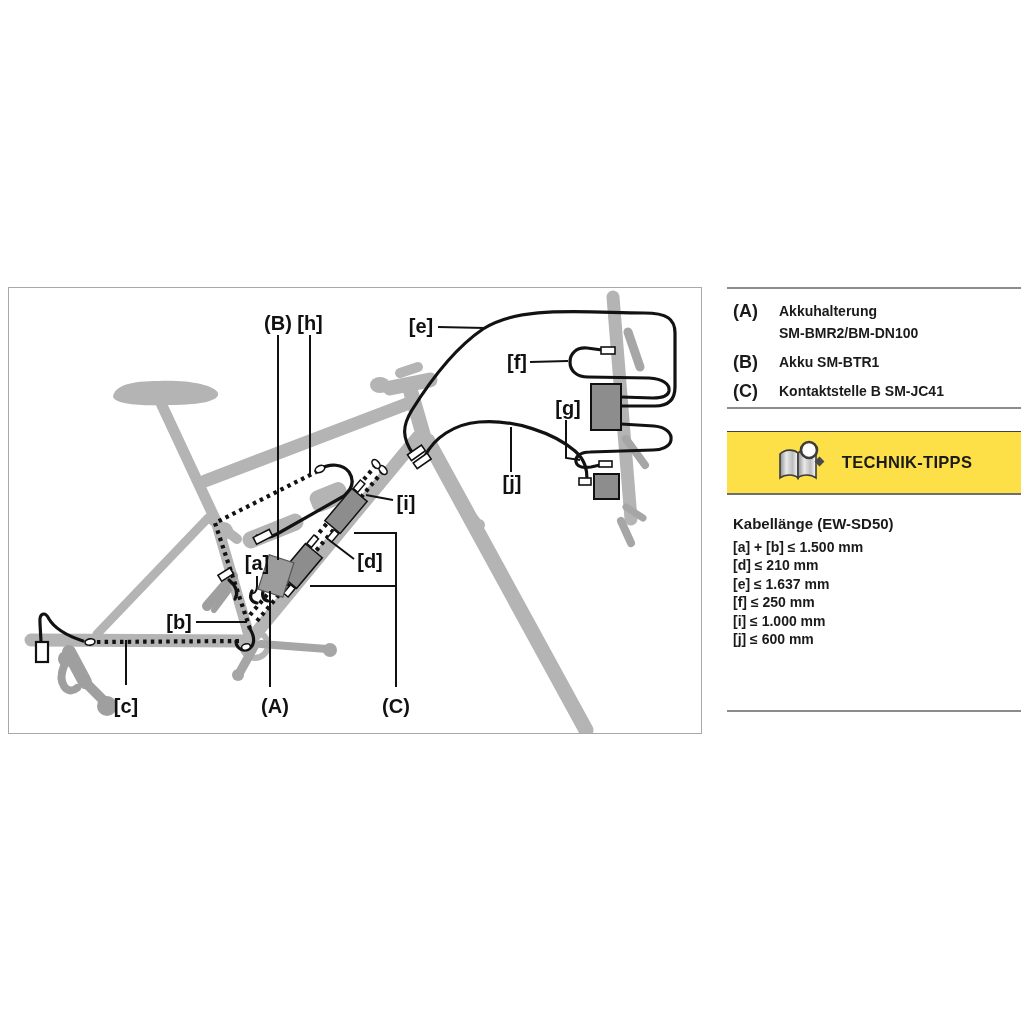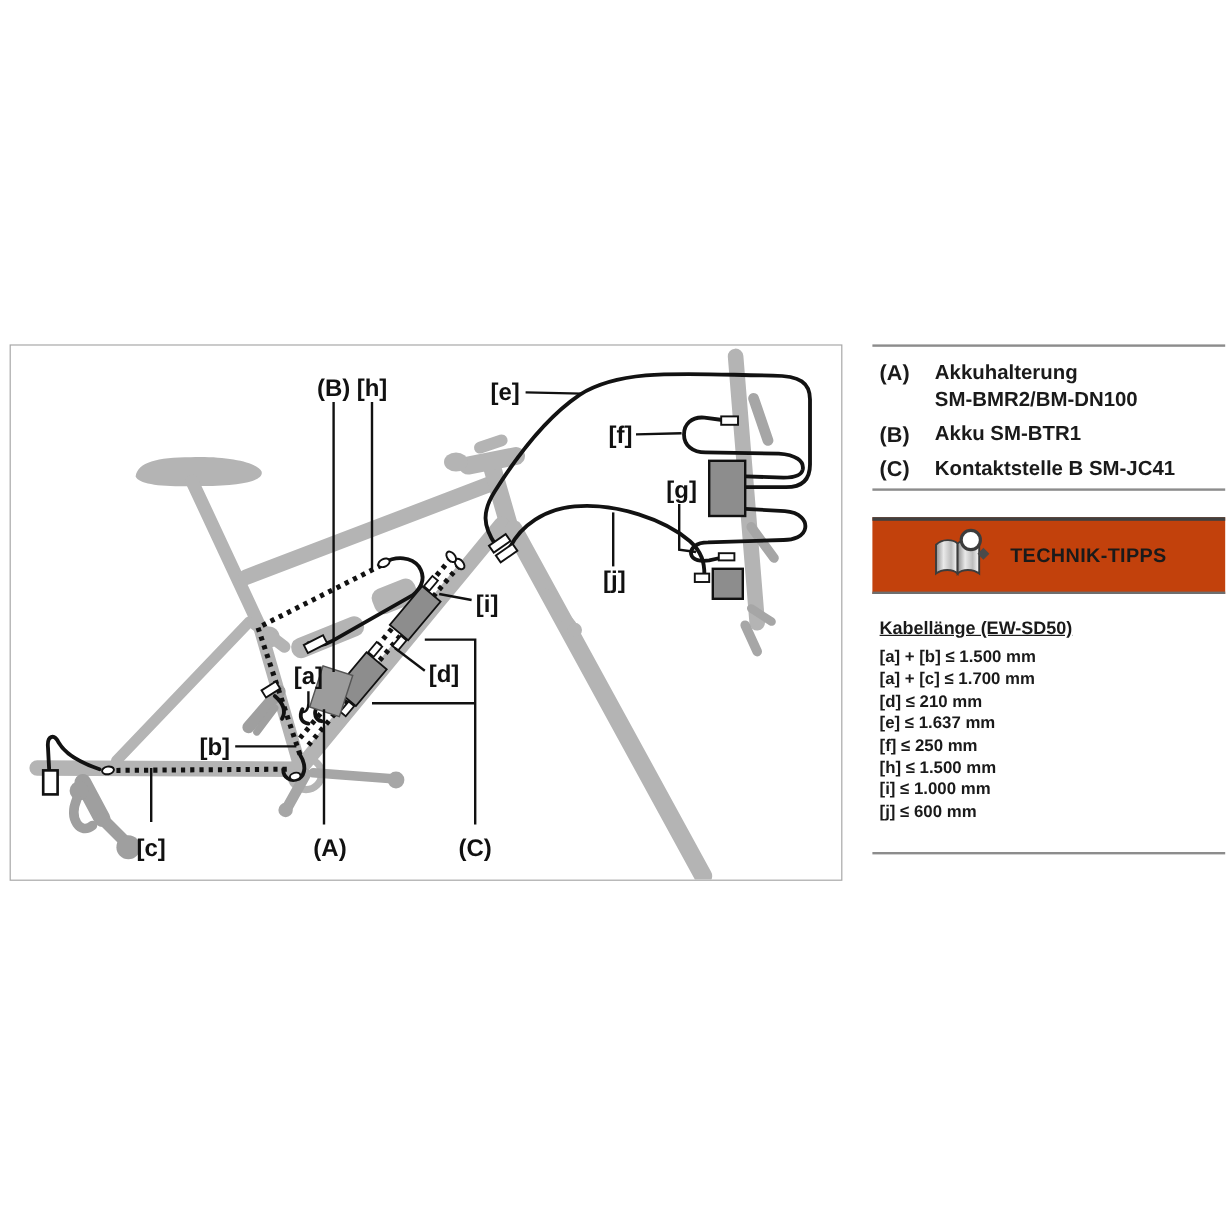--- a/index.html
+++ b/index.html
@@ -3,26 +3,26 @@
 <meta charset="utf-8">
 <style>
   html,body{margin:0;padding:0;background:#ffffff;}
   body{width:1024px;height:1024px;position:relative;font-family:"Liberation Sans",sans-serif;color:#1a1a1a;}
   .diagram-box{position:absolute;left:8px;top:287px;width:694px;height:447px;border:1px solid #a8a8a8;box-sizing:border-box;background:#fff;}
   .right-panel{position:absolute;left:727px;top:287px;width:294px;height:430px;}
   .hline{position:absolute;left:0;right:0;height:0;border-top:2px solid #8c8c8c;}
   .legend{position:absolute;top:13px;left:6px;right:0;}
   .lrow{display:flex;margin-bottom:7px;}
   .lkey{width:46px;font-weight:bold;font-size:18px;line-height:22px;flex:none;}
-  .ltext{font-size:17px;font-weight:600;line-height:22px;}
+  .ltext{font-size:14px;font-weight:600;line-height:22px;}
   .ltext span{display:block;}
-  .tips-bar{position:absolute;top:144px;left:0;right:0;height:64px;background:#c2410c;border-top:3px solid #404040;border-bottom:2px solid #6e6e6e;box-sizing:border-box;display:flex;align-items:center;justify-content:center;gap:10px;}
+  .tips-bar{position:absolute;top:144px;left:0;right:0;height:64px;background:#fde047;border-top:1px solid #404040;border-bottom:2px solid #6e6e6e;box-sizing:border-box;display:flex;align-items:center;justify-content:center;gap:10px;}
   .tips-title{font-weight:bold;font-size:16.5px;letter-spacing:.3px;}
   .kabel{position:absolute;top:227px;left:6px;right:0;}
-  .kabel-title{font-weight:bold;font-size:15px;line-height:20px;margin-bottom:4px;text-decoration:underline;}
+  .kabel-title{font-weight:bold;font-size:15px;line-height:20px;margin-bottom:4px;}
   .kabel-item{font-weight:bold;font-size:14px;line-height:18.4px;}
   .bottom-line{top:423px;}
   svg text.lbl{font-family:"Liberation Sans",sans-serif;font-weight:bold;font-size:20px;fill:#111;}
 </style>
 </head>
 <body>
 
 <div class="diagram-box">
 <svg width="692" height="445" viewBox="0 0 692 445">
 
@@ -217,23 +217,21 @@
         <circle cx="33" cy="10" r="8" fill="#fff" stroke="#3c3c3c" stroke-width="2.6"></circle>
         <rect x="40" y="18" width="7" height="7" fill="#4a4a4a" transform="rotate(45 43.5 21.5)"></rect>
       </svg>
     </span>
     <span class="tips-title">TECHNIK-TIPPS</span>
   </div>
 
   <div class="kabel">
     <div class="kabel-title">Kabellänge (EW-SD50)</div>
     <div class="kabel-item">[a] + [b] ≤ 1.500 mm</div>
-    <div class="kabel-item">[a] + [c] ≤ 1.700 mm</div>
     <div class="kabel-item">[d] ≤ 210 mm</div>
     <div class="kabel-item">[e] ≤ 1.637 mm</div>
     <div class="kabel-item">[f] ≤ 250 mm</div>
-    <div class="kabel-item">[h] ≤ 1.500 mm</div>
     <div class="kabel-item">[i] ≤ 1.000 mm</div>
     <div class="kabel-item">[j] ≤ 600 mm</div>
   </div>
 
   <div class="hline bottom-line"></div>
 </div>
 
 </body></html>

